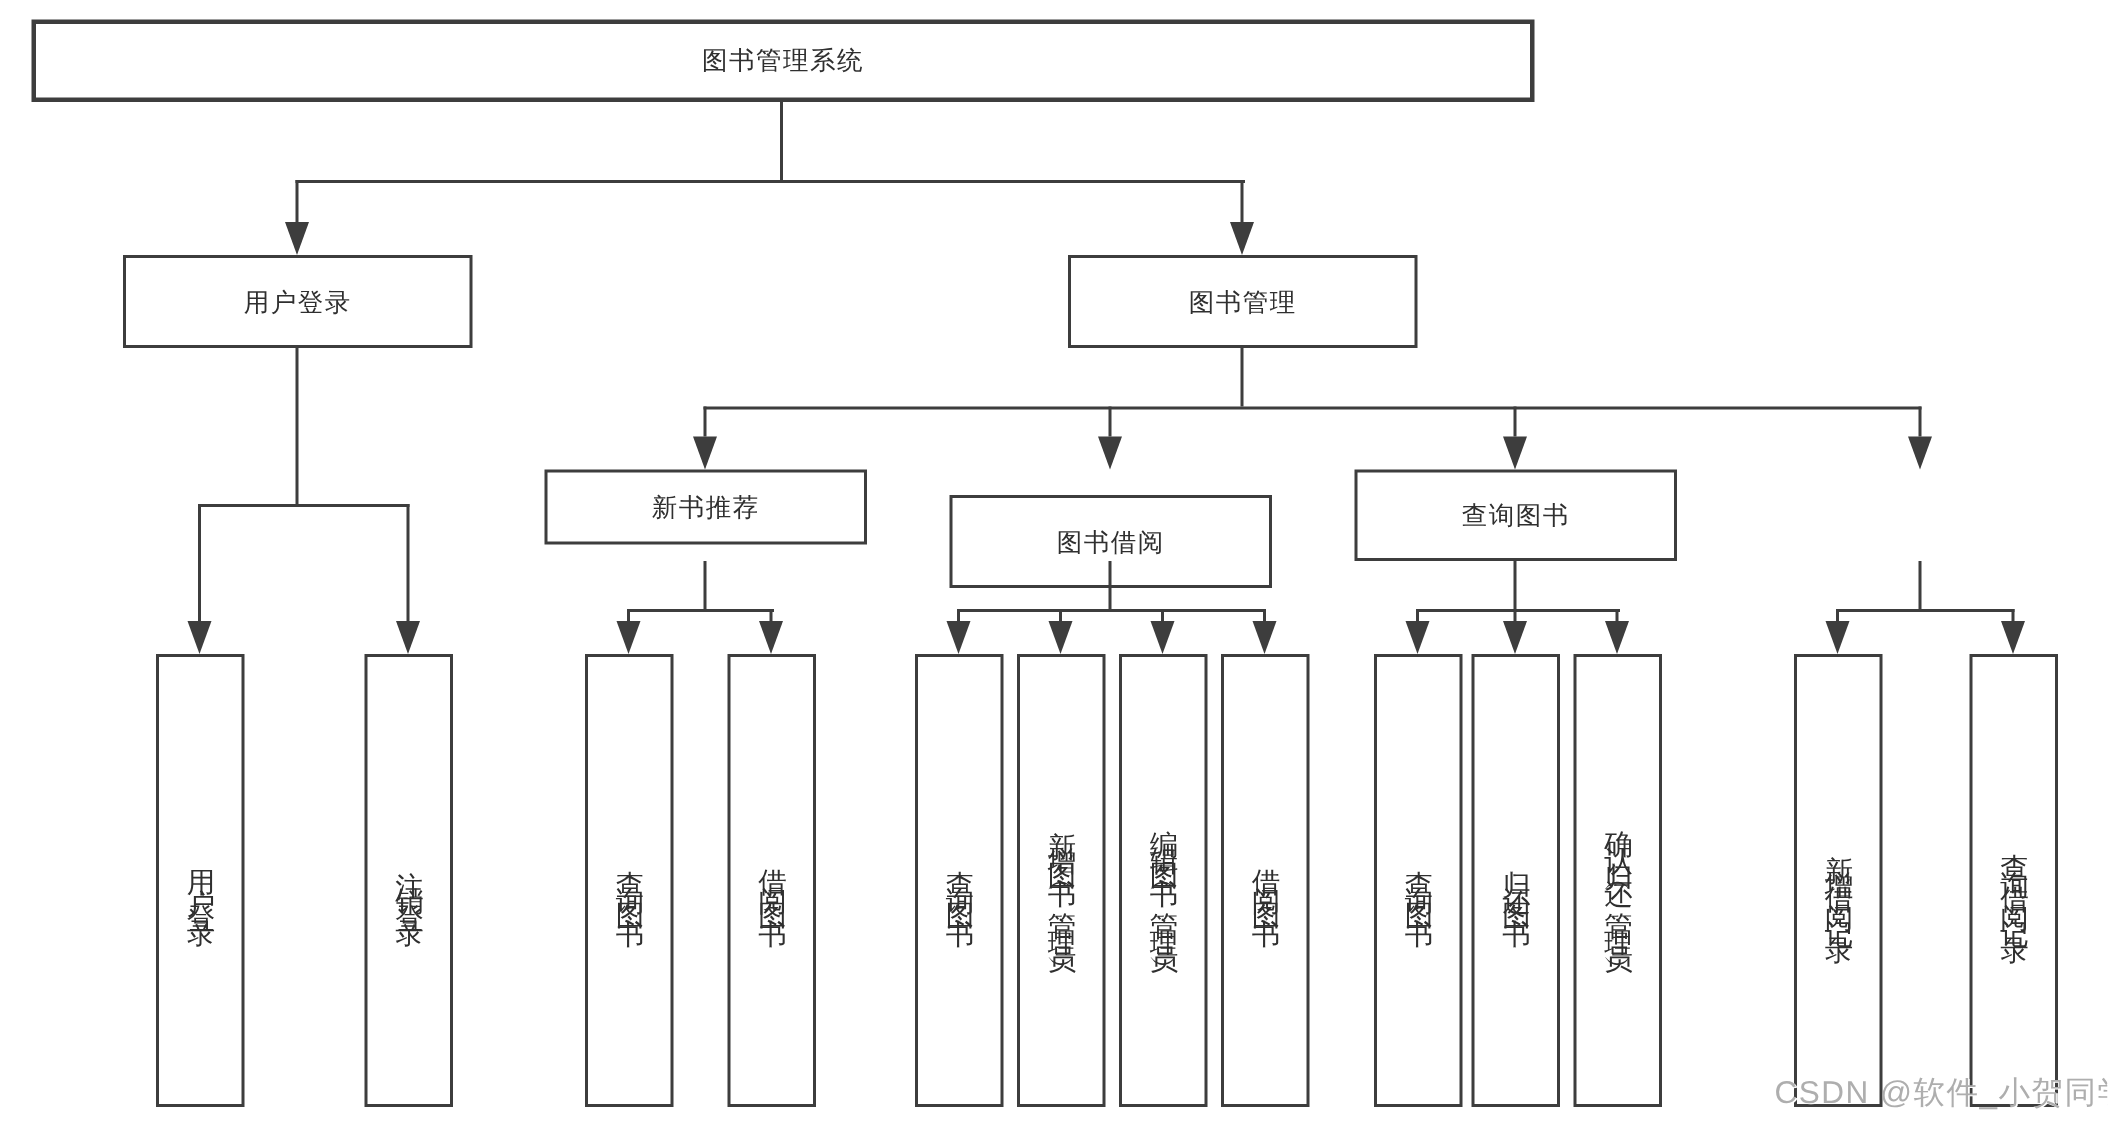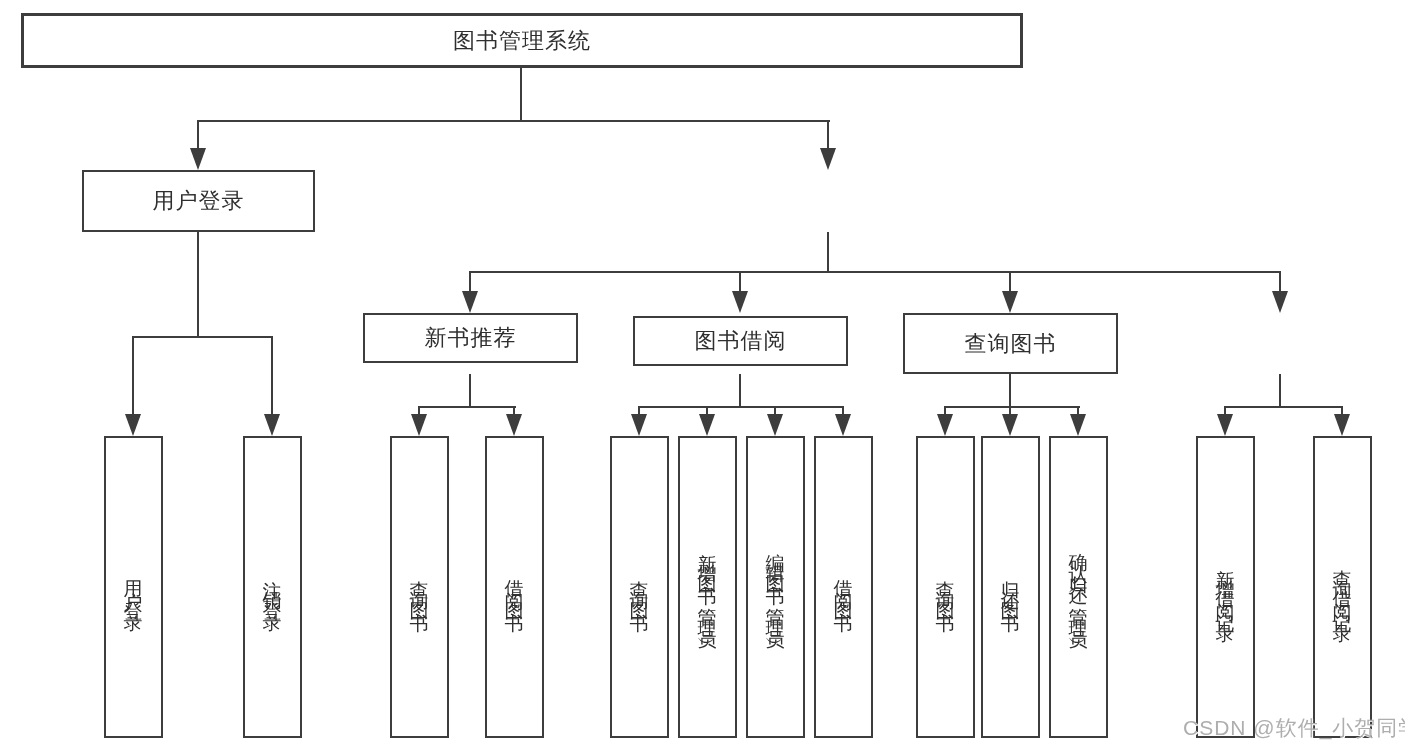--- a/index.html
+++ b/index.html
@@ -5,21 +5,21 @@
   html,body{margin:0;padding:0;background:#ffffff;}
   .canvas{
     position:relative;width:1405px;height:747px;background:#ffffff;
     font-family:"Liberation Sans","DejaVu Sans",sans-serif;overflow:hidden;
   }
   .box{
     position:absolute;box-sizing:border-box;border:2px solid #3d3d3d;background:#ffffff;
     display:flex;align-items:center;justify-content:center;
     color:#2f2f2f;
   }
-  .hbox{font-size:22px;letter-spacing:1px;}
+  .hbox{font-size:17px;letter-spacing:1px;}
   .root{border-width:3px;}
   .vbox{font-size:19px;}
   .vt{
     writing-mode:vertical-rl;text-orientation:mixed;
     letter-spacing:11px;line-height:1;white-space:nowrap;
   }
   .vl{position:absolute;width:2px;background:#3d3d3d;}
   .hl{position:absolute;height:2px;background:#3d3d3d;}
   .ar{
     position:absolute;width:0;height:0;
@@ -41,41 +41,42 @@
   <div class="box hbox root" style="left:21px;top:13px;width:1002px;height:55px">图书管理系统</div>
 
   <div class="vl" style="left:520px;top:68px;height:52px"></div>
   <div class="hl" style="left:197px;top:120px;width:633px"></div>
   <div class="vl" style="left:197px;top:120px;height:28px"></div>
   <div class="ar" style="left:190px;top:148px"></div>
   <div class="vl" style="left:827px;top:120px;height:28px"></div>
   <div class="ar" style="left:820px;top:148px"></div>
 
   <div class="box hbox" style="left:82px;top:170px;width:233px;height:62px">用户登录</div>
+  <div class="box hbox" style="left:712px;top:170px;width:233px;height:62px">图书管理</div>
 
   <div class="vl" style="left:197px;top:232px;height:104px"></div>
   <div class="hl" style="left:132px;top:336px;width:141px"></div>
   <div class="vl" style="left:132px;top:336px;height:78px"></div>
   <div class="ar" style="left:125px;top:414px"></div>
   <div class="vl" style="left:271px;top:336px;height:78px"></div>
   <div class="ar" style="left:264px;top:414px"></div>
 
   <div class="vl" style="left:827px;top:232px;height:39px"></div>
   <div class="hl" style="left:469px;top:271px;width:812px"></div>
   <div class="vl" style="left:469px;top:271px;height:20px"></div>
   <div class="ar" style="left:462px;top:291px"></div>
   <div class="vl" style="left:739px;top:271px;height:20px"></div>
   <div class="ar" style="left:732px;top:291px"></div>
   <div class="vl" style="left:1009px;top:271px;height:20px"></div>
   <div class="ar" style="left:1002px;top:291px"></div>
   <div class="vl" style="left:1279px;top:271px;height:20px"></div>
   <div class="ar" style="left:1272px;top:291px"></div>
 
   <div class="box hbox" style="left:363px;top:313px;width:215px;height:50px">新书推荐</div>
-  <div class="box hbox" style="left:633px;top:316px;width:215px;height:50px">图书借阅</div>
+  <div class="box hbox" style="left:633px;top:330px;width:215px;height:62px">图书借阅</div>
   <div class="box hbox" style="left:903px;top:313px;width:215px;height:61px">查询图书</div>
 
   <div class="vl" style="left:469px;top:374px;height:32px"></div>
   <div class="hl" style="left:418px;top:406px;width:98px"></div>
   <div class="vl" style="left:418px;top:406px;height:8px"></div>
   <div class="ar" style="left:411px;top:414px"></div>
   <div class="vl" style="left:513px;top:406px;height:8px"></div>
   <div class="ar" style="left:506px;top:414px"></div>
 
   <div class="vl" style="left:739px;top:374px;height:32px"></div>

